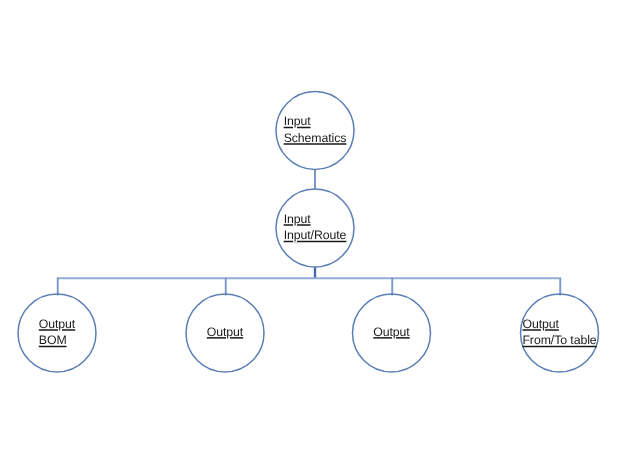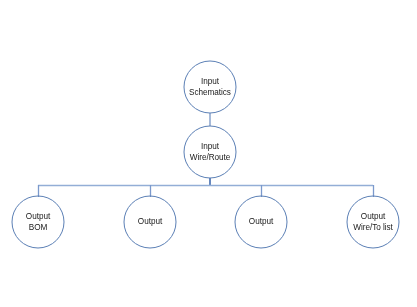--- a/index.html
+++ b/index.html
@@ -22,29 +22,29 @@
   #diagram-svg {
     position: absolute;
     left: 0;
     top: 0;
     width: 417px;
     height: 307px;
     display: block;
   }
   .node-label {
     position: absolute;
-    text-align: center;
     color: #1a1a1a;
     font-family: "Liberation Sans", sans-serif;
     font-size: 8.2px;
     line-height: 10.5px;
     letter-spacing: -0.05px;
     white-space: nowrap;
     transform: translate(-50%, -50%);
     pointer-events: none;
+    text-decoration: underline;
   }
   .node-label .line {
     display: block;
   }
 </style>
 </head>
 <body>
 
 <div id="diagram-root">
 
@@ -69,34 +69,34 @@
     <circle id="circle-5" cx="373" cy="222" r="26" fill="none" stroke="#5b7fb5" stroke-width="1"></circle>
   </svg>
 
   <div class="node-label" style="left:210px; top:87px;">
     <span class="line">Input</span>
     <span class="line">Schematics</span>
   </div>
 
   <div class="node-label" style="left:210px; top:152px;">
     <span class="line">Input</span>
-    <span class="line">Wire/Route</span>
+    <span class="line">Input/Route</span>
   </div>
 
   <div class="node-label" style="left:38px; top:222px;">
     <span class="line">Output</span>
     <span class="line">BOM</span>
   </div>
 
   <div class="node-label" style="left:150px; top:222px;">
     <span class="line">Output</span>
   </div>
 
   <div class="node-label" style="left:261px; top:222px;">
     <span class="line">Output</span>
   </div>
 
   <div class="node-label" style="left:373px; top:222px;">
     <span class="line">Output</span>
-    <span class="line">Wire/To list</span>
+    <span class="line">From/To table</span>
   </div>
 
 </div>
 
 </body></html>

